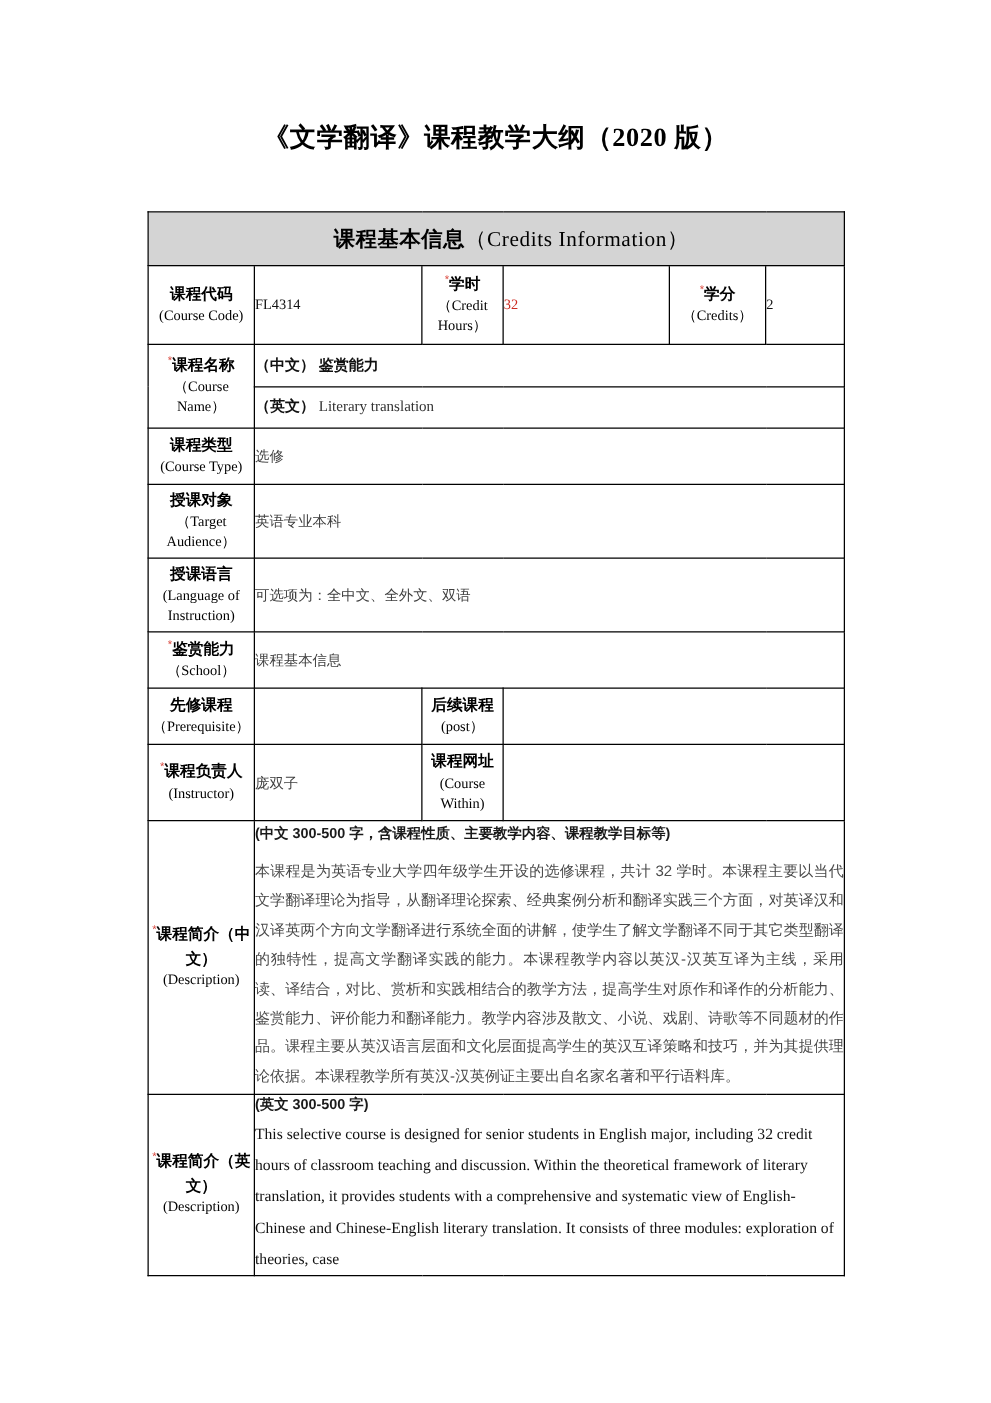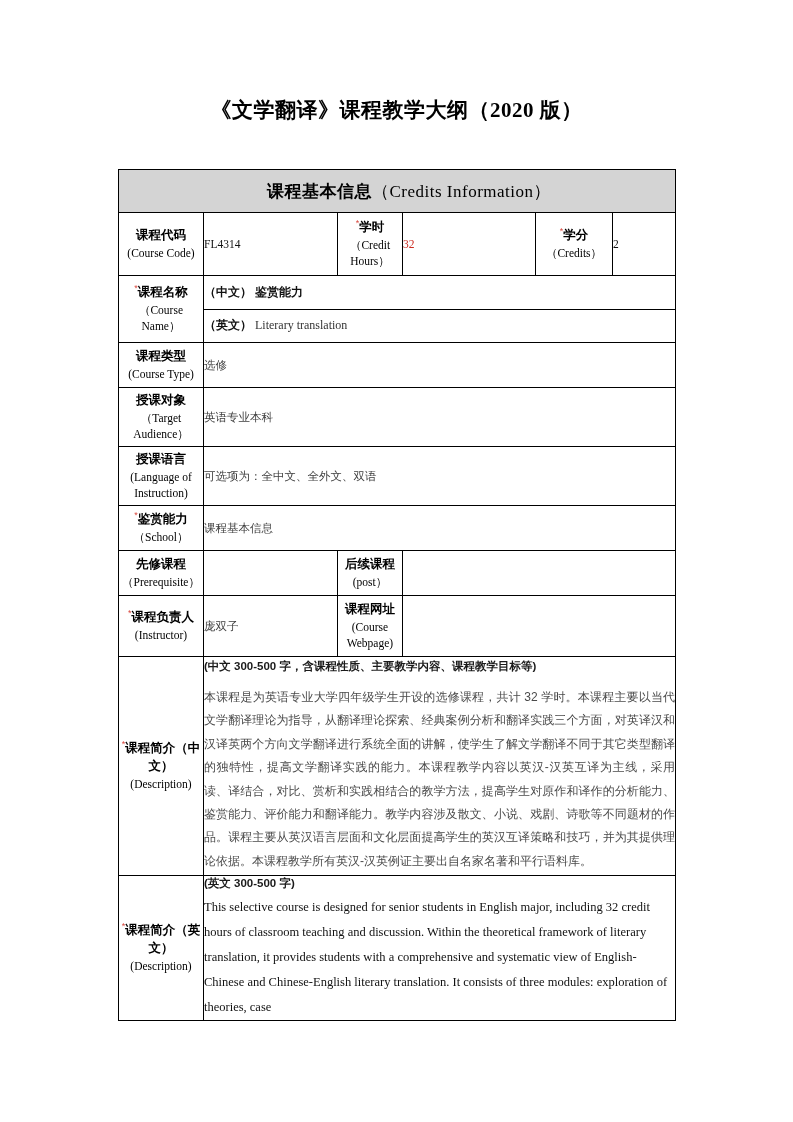--- a/index.html
+++ b/index.html
@@ -279,21 +279,21 @@
 
     <tr>
       <td class="lbl" style="height:60px">
         <span class="req">*</span><span class="cn">课程负责人</span>
         <span class="en">(Instructor)</span>
       </td>
       <td class="val">庞双子</td>
       <td class="lbl">
         <span class="cn">课程网址</span>
         <span class="en">(Course</span>
-        <span class="en">Webpage)</span>
+        <span class="en">Within)</span>
       </td>
       <td class="val" colspan="3"></td>
     </tr>
 
     <tr>
       <td class="label-desc" style="height:218px">
         <span class="req">*</span><span class="cn">课程简介（中</span>
         <span class="cn" style="display:block">文）</span>
         <span class="en">(Description)</span>
       </td>

